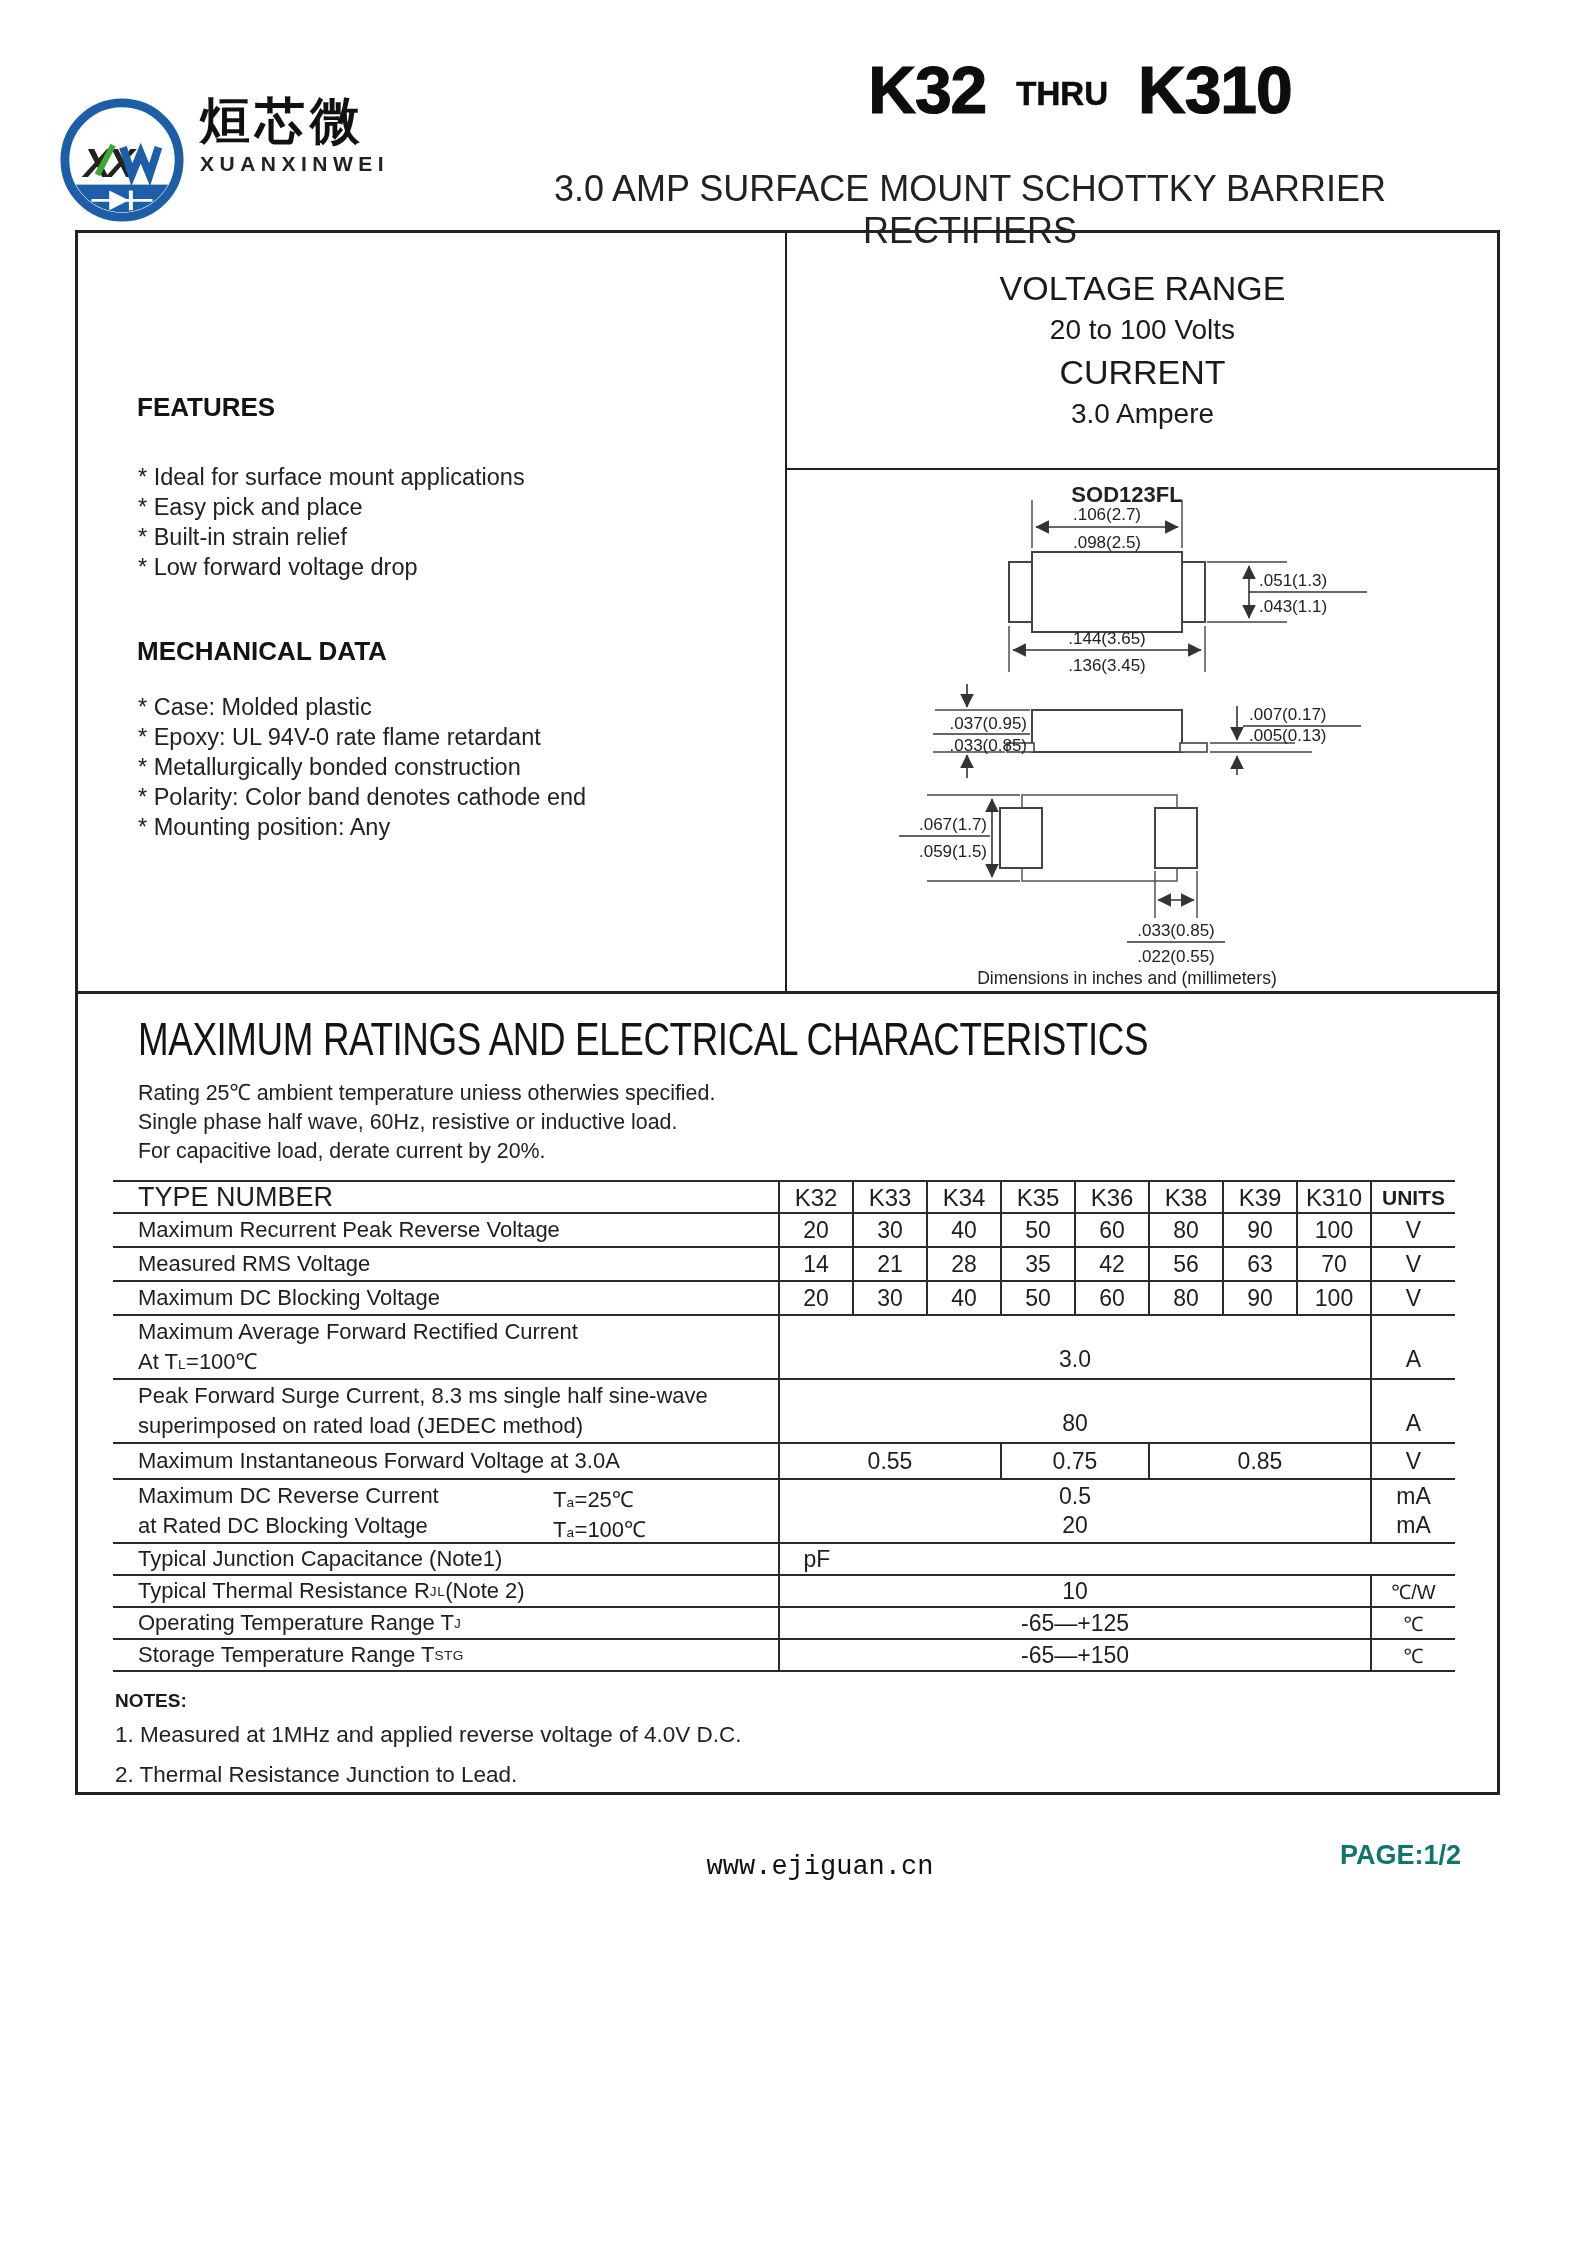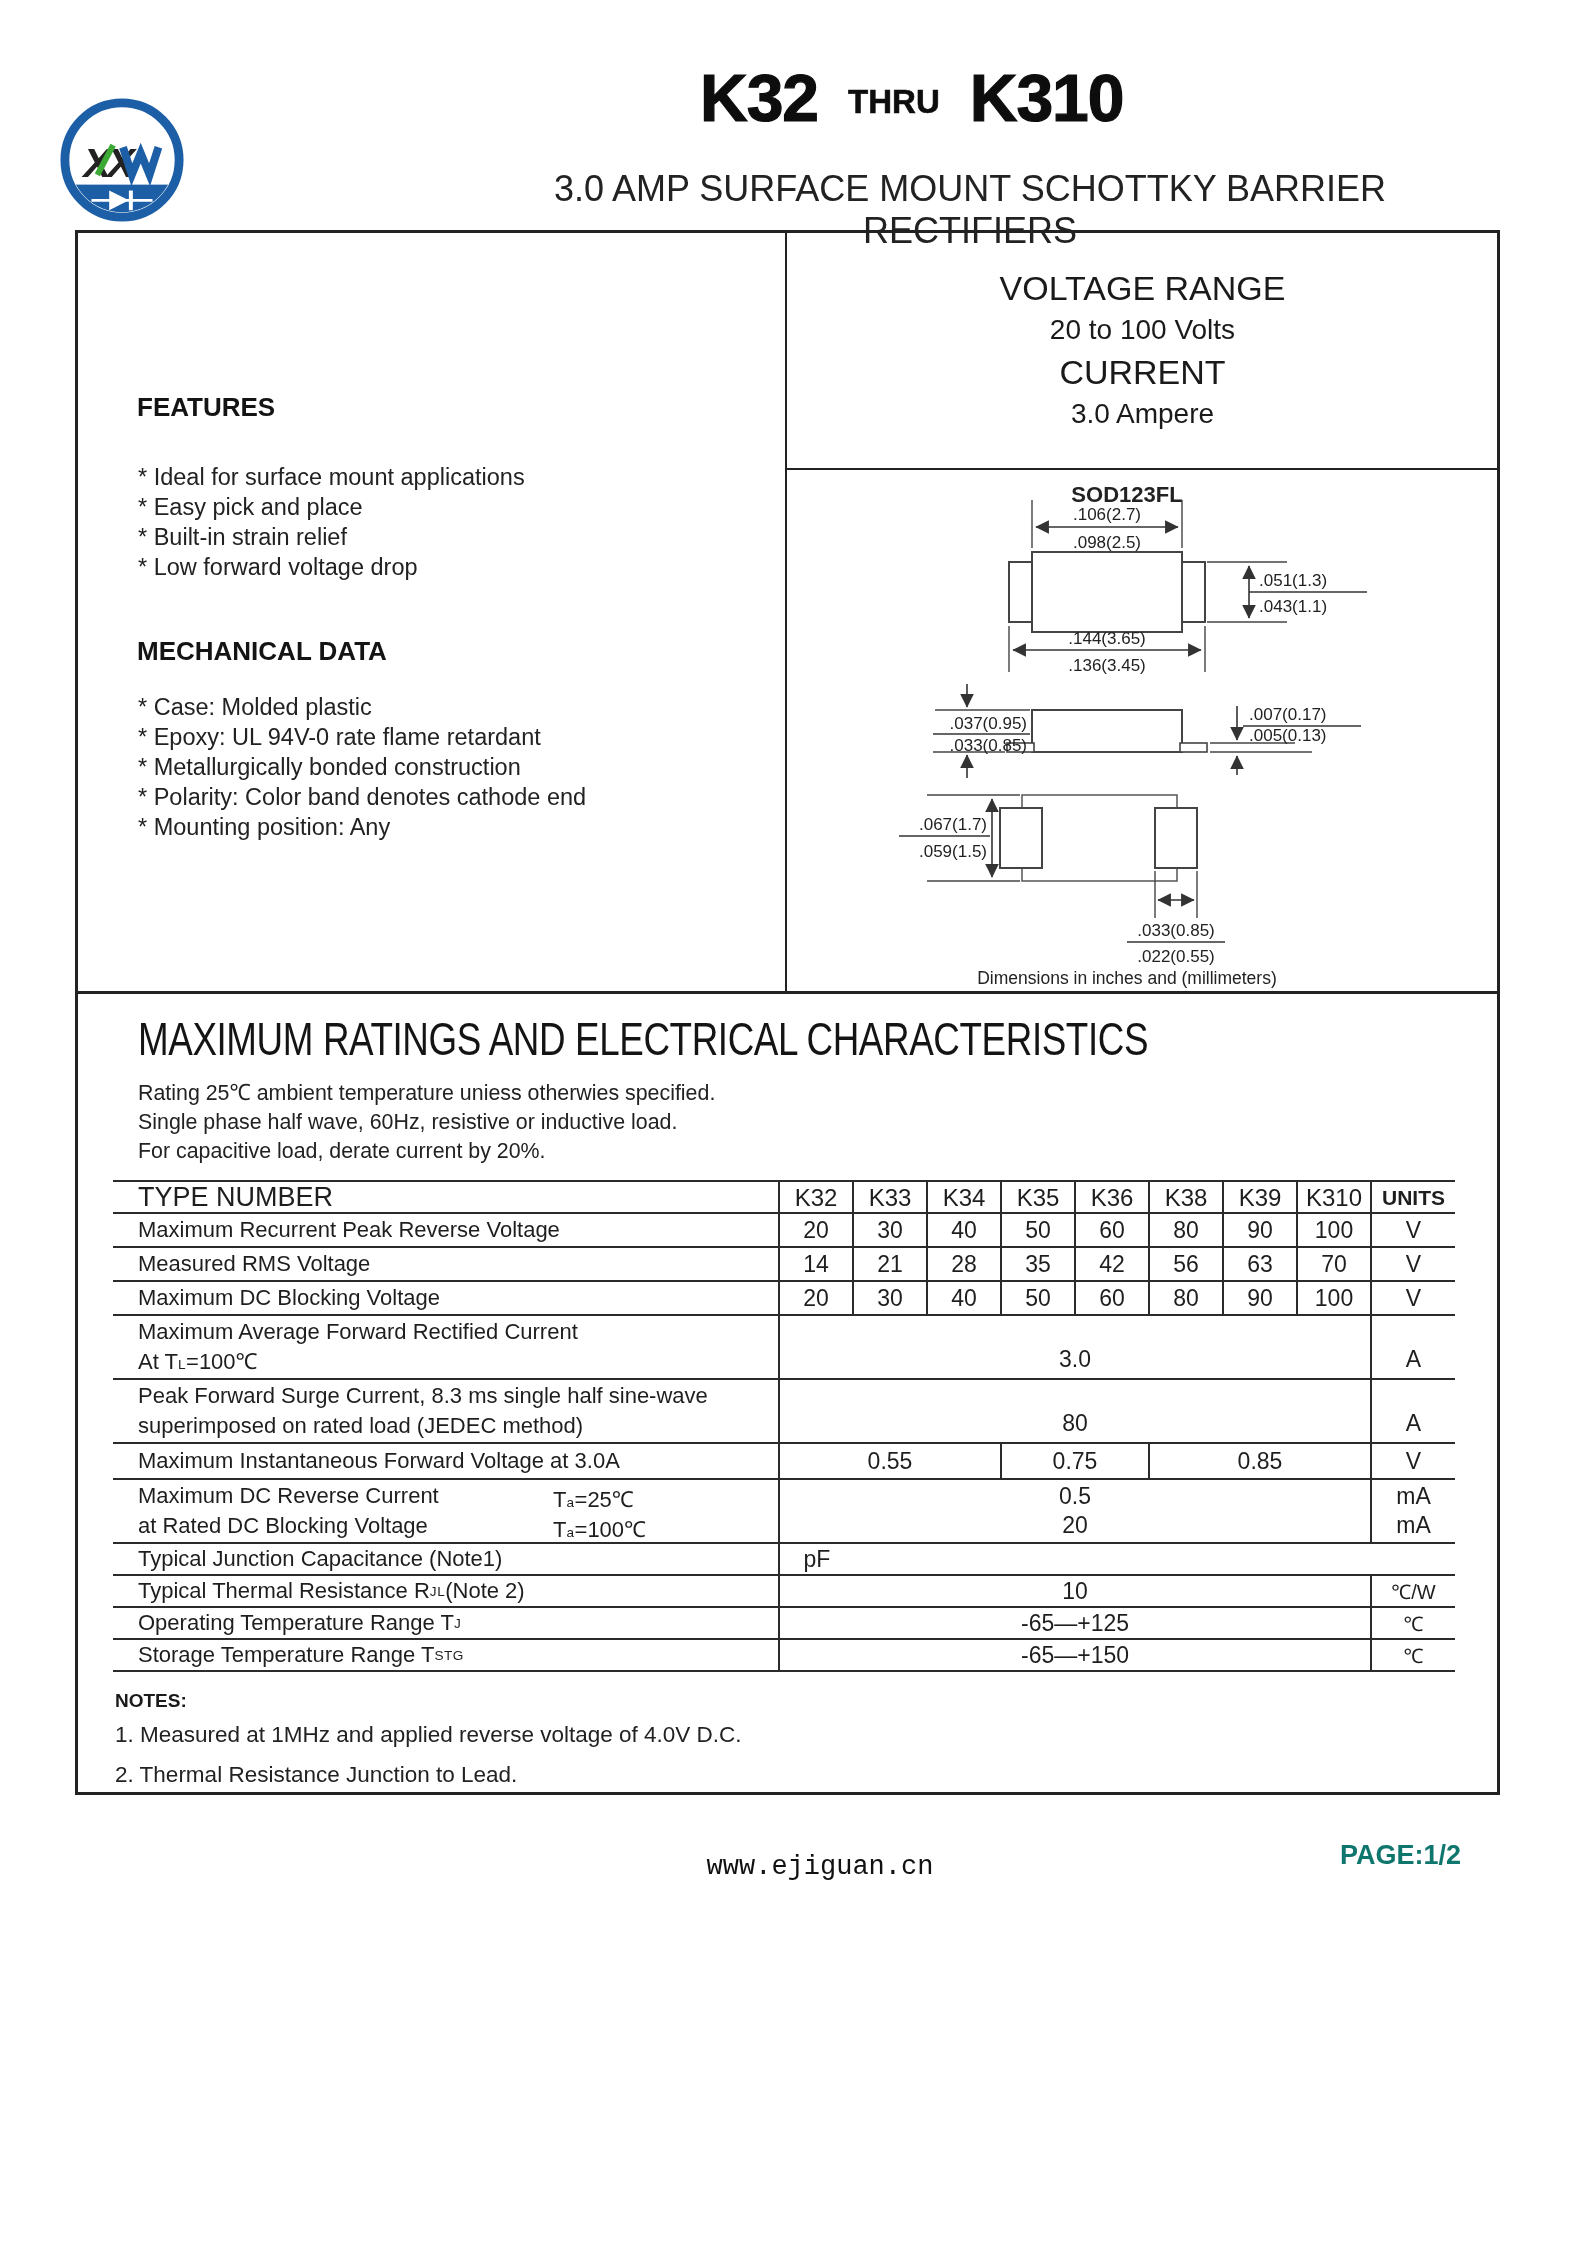--- a/index.html
+++ b/index.html
@@ -4,21 +4,21 @@
 <style>
   html,body{margin:0;padding:0;background:#e8e8e8;}
   #page{position:relative;width:1589px;height:2245px;background:#ffffff;
         font-family:"Liberation Sans", sans-serif;color:#1c1c1c;overflow:hidden;}
   .abs{position:absolute;}
 
   
   .logo-wrap{left:58px;top:96px;display:flex;align-items:flex-start;}
   .logo-cjk{font-size:50px;font-weight:bold;letter-spacing:5px;color:#111;line-height:1.0;}
   .logo-en{font-size:21px;letter-spacing:5.5px;color:#222;font-weight:bold;margin-top:6px;}
-  .title-row{left:700px;top:60px;width:760px;text-align:left;white-space:nowrap;}
+  .title-row{left:700px;top:52px;width:760px;text-align:center;white-space:nowrap;}
   .pn{font-size:66px;font-weight:bold;letter-spacing:-1px;color:#0d0d0d;-webkit-text-stroke:1.2px #0d0d0d;}
   .thru{font-size:33px;font-weight:bold;margin:0 30px;color:#0d0d0d;-webkit-text-stroke:0.6px #0d0d0d;vertical-align:8px;}
   .subtitle{left:455px;top:168px;width:1030px;text-align:center;font-size:36px;color:#222;}
 
   
   .outer-box{left:75px;top:230px;width:1425px;height:1565px;border:3px solid #222;box-sizing:border-box;}
   .vline-main{left:785px;top:230px;width:2px;height:763px;background:#222;}
   .hline-vr{left:787px;top:468px;width:713px;height:2px;background:#222;}
   .hline-mid{left:75px;top:991px;width:1425px;height:3px;background:#222;}
 
@@ -85,20 +85,24 @@
       <rect x="5" y="90" width="120" height="35" fill="#1d5fa7" clip-path="url(#cclip)"></rect>
 
       <line x1="34" y1="106" x2="96" y2="106" stroke="#ffffff" stroke-width="3"></line>
       <polygon points="52,96 52,116 72,106" fill="#ffffff"></polygon>
       <rect x="72" y="96" width="4" height="20" fill="#ffffff"></rect>
 
       <text x="26" y="82" font-size="42" font-weight="bold" font-style="italic" letter-spacing="-4" fill="#1d5fa7">XX</text>
       <line x1="56" y1="50" x2="40" y2="80" stroke="#3daa35" stroke-width="6"></line>
       <polyline points="66,52 75,80 84,58 93,80 102,52" fill="none" stroke="#1d5fa7" stroke-width="8"></polyline>
     </svg>
+    <div style="margin-left:14px;">
+      <div class="logo-cjk">烜芯微</div>
+      <div class="logo-en">XUANXINWEI</div>
+    </div>
   </div>
 
   <div class="abs title-row">
     <span class="pn">K32</span><span class="thru">THRU</span><span class="pn">K310</span>
   </div>
   <div class="abs subtitle">3.0 AMP SURFACE MOUNT SCHOTTKY BARRIER RECTIFIERS</div>
 
   <div class="abs outer-box"></div>
   <div class="abs vline-main"></div>
   <div class="abs hline-vr"></div>

